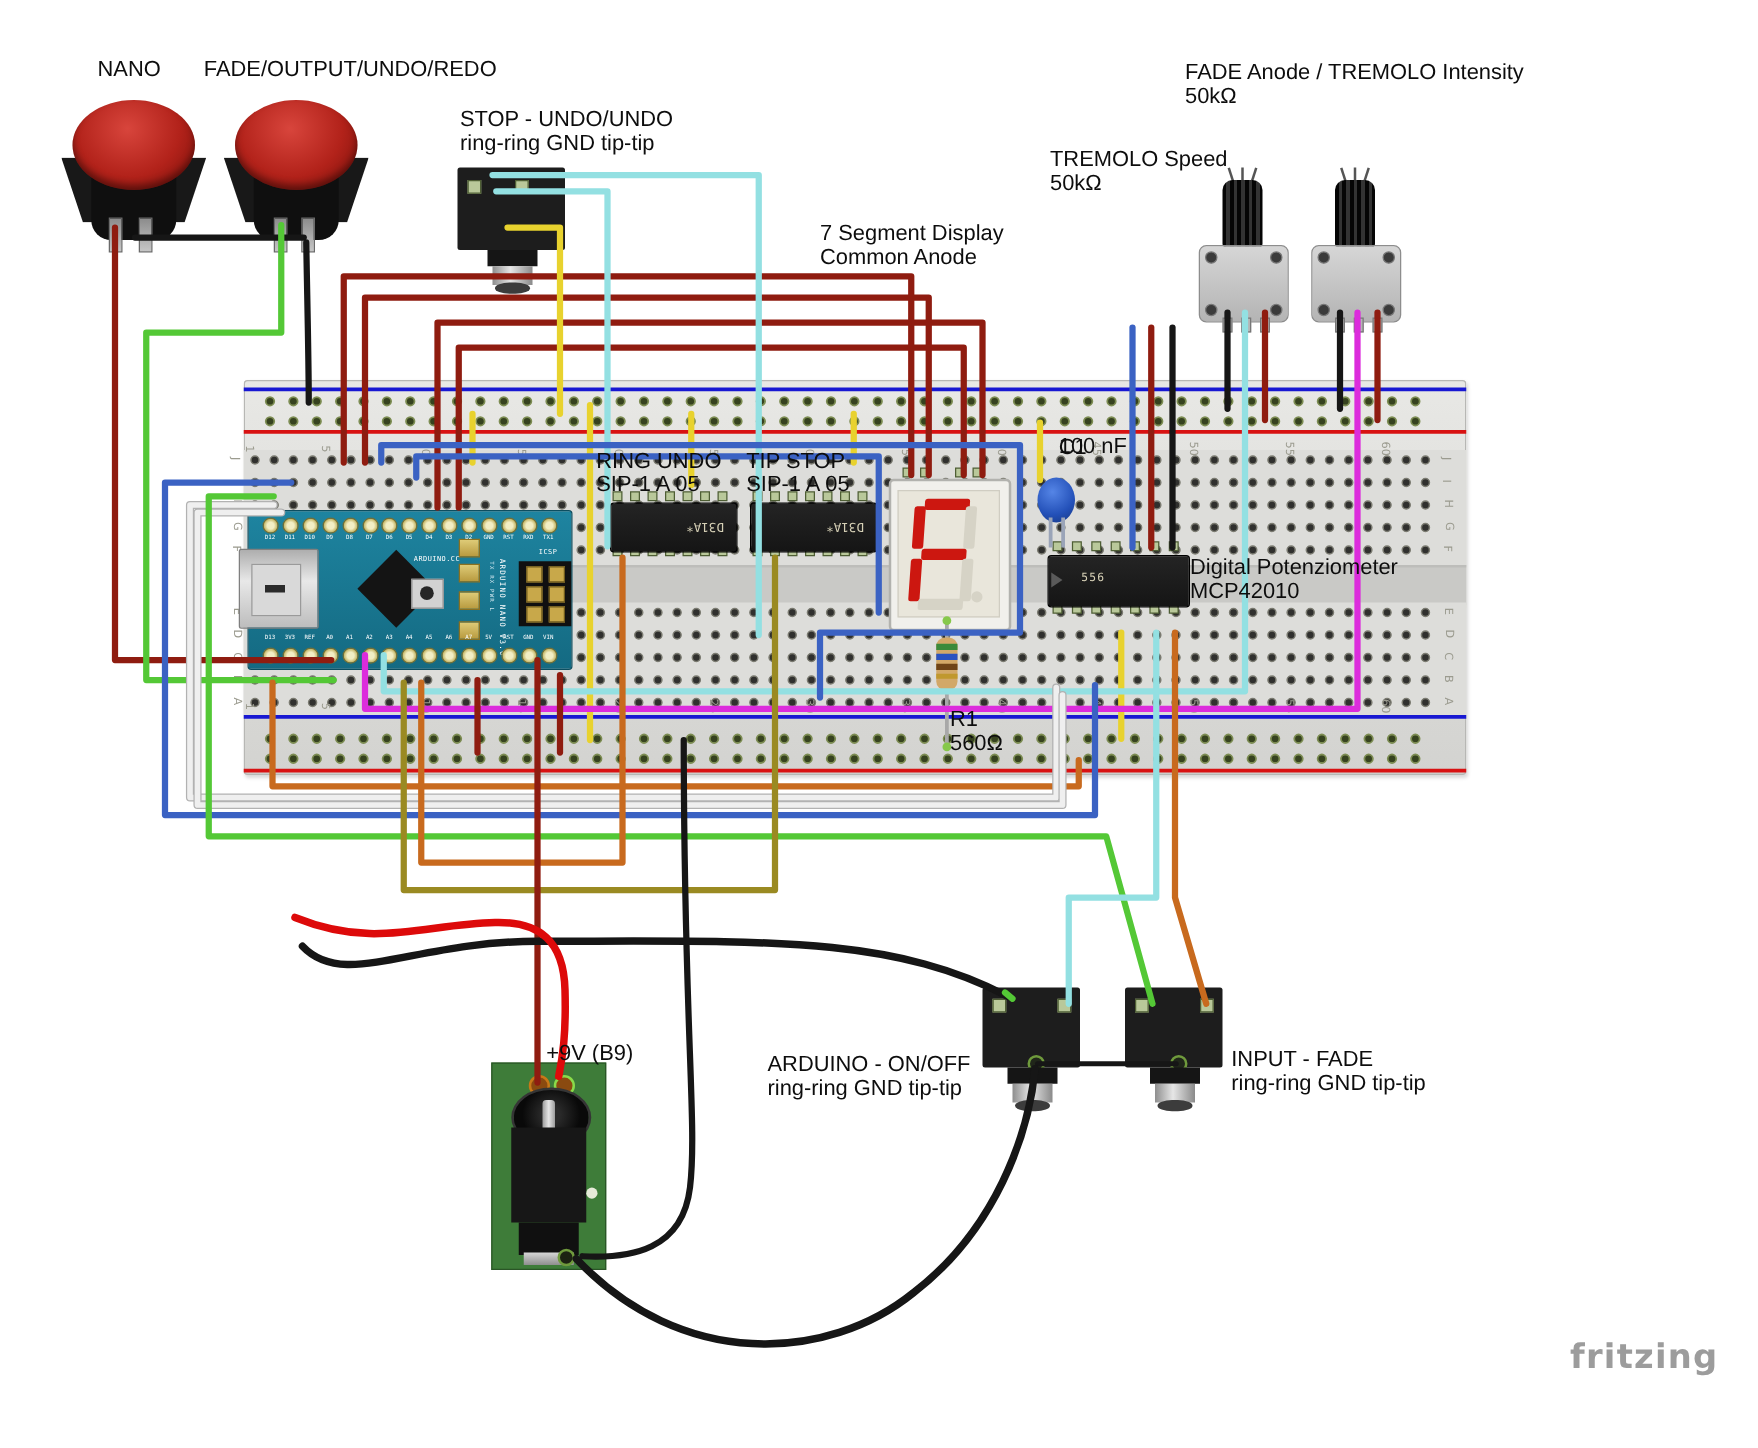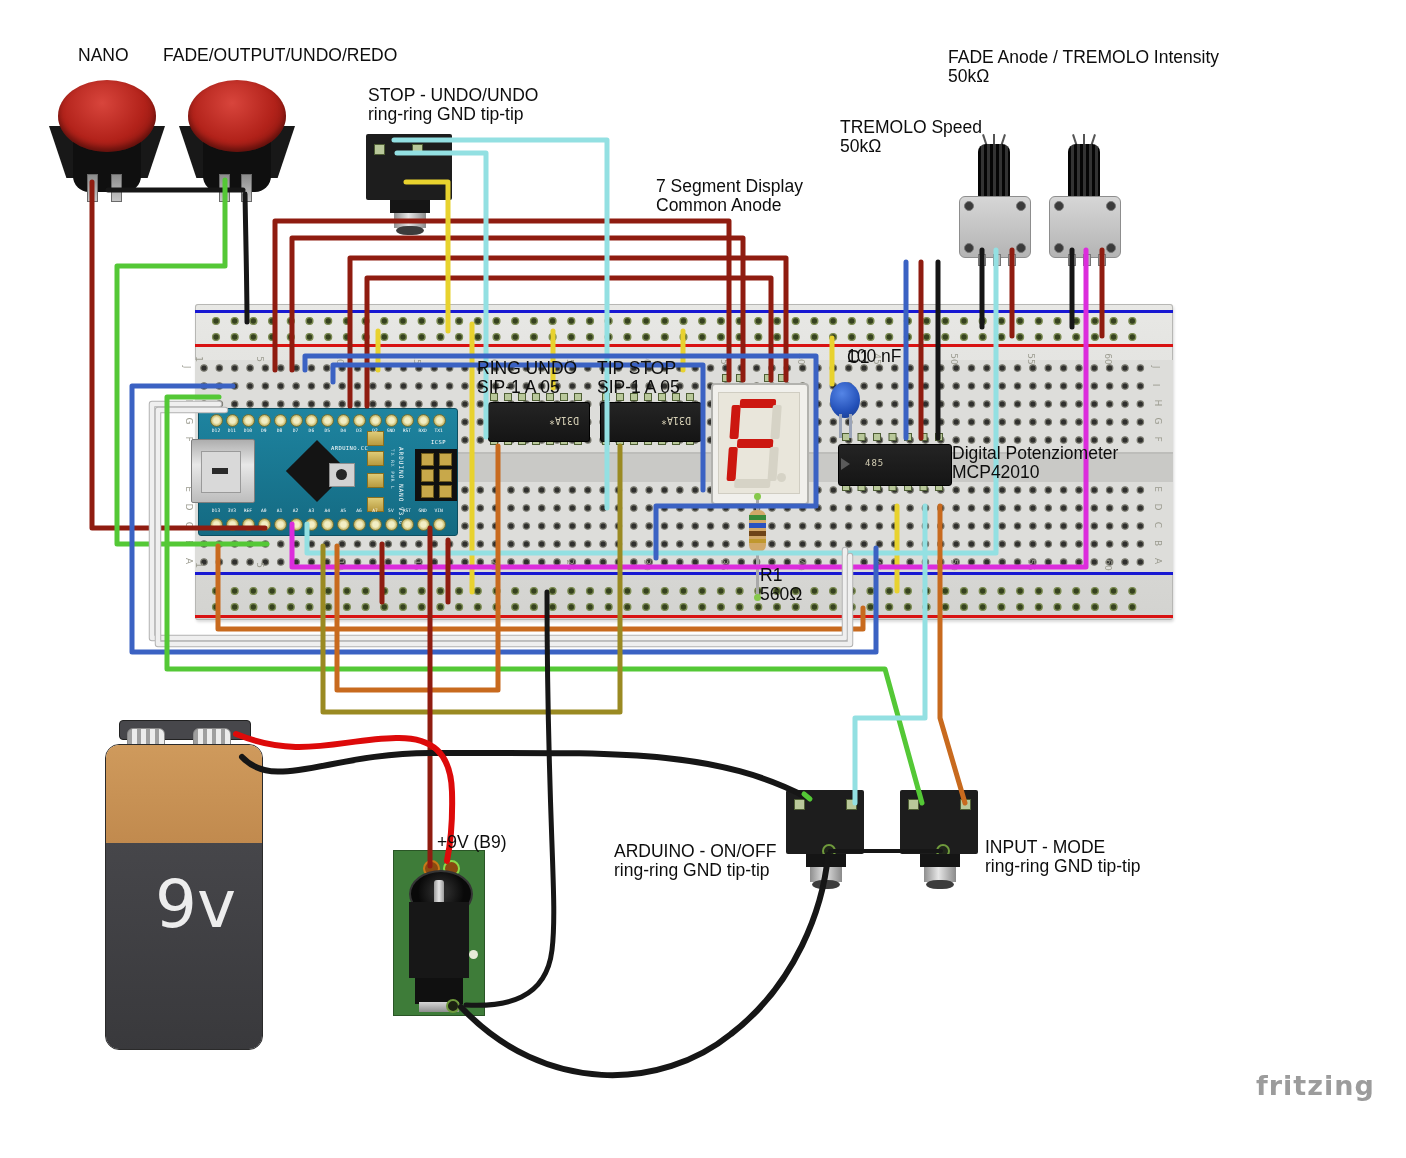--- a/index.html
+++ b/index.html
@@ -1070,30 +1070,20 @@
       <div class="screw" style="left:4px;top:4px"></div>
       <div class="screw" style="left:56px;top:4px"></div>
       <div class="screw" style="left:4px;top:46px"></div>
       <div class="screw" style="left:56px;top:46px"></div>
     </div>
     <div class="pleg" style="left:22px"></div>
     <div class="pleg" style="left:37px"></div>
     <div class="pleg" style="left:52px"></div>
   </div>
 
-  <div class="battery">
-    <div class="cap"></div>
-    <div class="term" style="left:24px"></div>
-    <div class="term" style="left:90px"></div>
-    <div class="bbody">
-      <div class="btan"></div>
-      <div class="bdark"></div>
-    </div>
-    <div class="blabel">9v</div>
-  </div>
 
   <div class="pwr">
     <div class="pcb"></div>
     <div class="ppad" style="left:30px"></div>
     <div class="ppad" style="left:50px;border-color:#8adb4a"></div>
     <div class="bt"></div>
     <div class="ppin"></div>
     <div class="bb"></div>
     <div class="bf"></div>
     <div class="bs"></div>
@@ -1208,21 +1198,21 @@
 
   <div class="chip" style="left:488px;top:402px;width:100px;height:38px">
     <div class="mark" style="right:10px;top:12px;font-size:10px;transform:rotate(180deg)">D31A*</div>
   </div>
   <div class="chip" style="left:600px;top:402px;width:100px;height:38px">
     <div class="mark" style="right:10px;top:12px;font-size:10px;transform:rotate(180deg)">D31A*</div>
   </div>
 
   <div class="chip" style="left:838px;top:444px;width:112px;height:40px">
     <div class="notch"></div>
-    <div class="mark" style="left:26px;top:13px;font-size:9px;letter-spacing:1px">485</div>
+    <div class="mark" style="left:26px;top:13px;font-size:9px;letter-spacing:1px">556</div>
   </div>
 
   <div class="sevenseg">
     <div class="face"></div>
     <div class="segs">
       <div class="seg on" style="left:8px;top:0;width:36px;height:9px"></div>
       <div class="seg on" style="left:0;top:6px;width:9px;height:34px"></div>
       <div class="seg off" style="left:41px;top:6px;width:9px;height:34px"></div>
       <div class="seg on" style="left:8px;top:40px;width:36px;height:9px"></div>
       <div class="seg on" style="left:0;top:48px;width:9px;height:34px"></div>
@@ -1315,21 +1305,21 @@
   <div class="lbl" style="left:952px;top:463px">MCP42010</div>
   <div class="lbl" style="left:760px;top:566px">R1</div>
   <div class="lbl" style="left:760px;top:585px">560Ω</div>
   <div class="lbl" style="left:477px;top:359px">RING UNDO</div>
   <div class="lbl" style="left:477px;top:378px">SIP-1 A 05</div>
   <div class="lbl" style="left:597px;top:359px">TIP STOP</div>
   <div class="lbl" style="left:597px;top:378px">SIP-1 A 05</div>
   <div class="lbl" style="left:437px;top:833px">+9V (B9)</div>
   <div class="lbl" style="left:614px;top:842px">ARDUINO - ON/OFF</div>
   <div class="lbl" style="left:614px;top:861px">ring-ring GND tip-tip</div>
-  <div class="lbl" style="left:985px;top:838px">INPUT - MODE</div>
+  <div class="lbl" style="left:985px;top:838px">INPUT - FADE</div>
   <div class="lbl" style="left:985px;top:857px">ring-ring GND tip-tip</div>
   <div class="watermark" style="left:1256px;top:1070px">fritzing</div>
 <div class="bb-letter" style="left: 1155px; top: 362px;">J</div>
     <div class="bb-letter" style="left: 186px; top: 362px;">J</div>
     <div class="bb-letter" style="left: 1155px; top: 380px;">I</div>
     <div class="bb-letter" style="left: 186px; top: 380px;">I</div>
     <div class="bb-letter" style="left: 1155px; top: 398px;">H</div>
     <div class="bb-letter" style="left: 186px; top: 398px;">H</div>
     <div class="bb-letter" style="left: 1155px; top: 416px;">G</div>
     <div class="bb-letter" style="left: 186px; top: 416px;">G</div>

